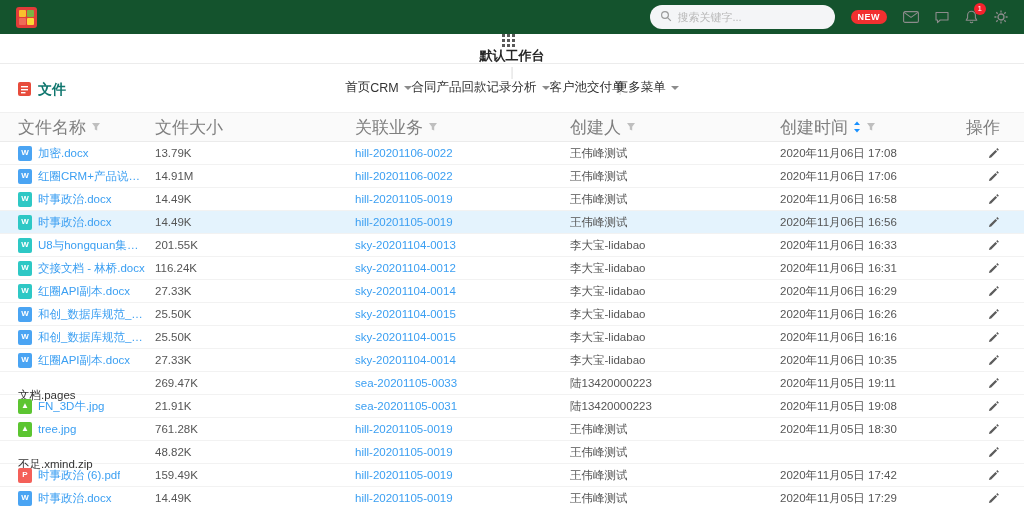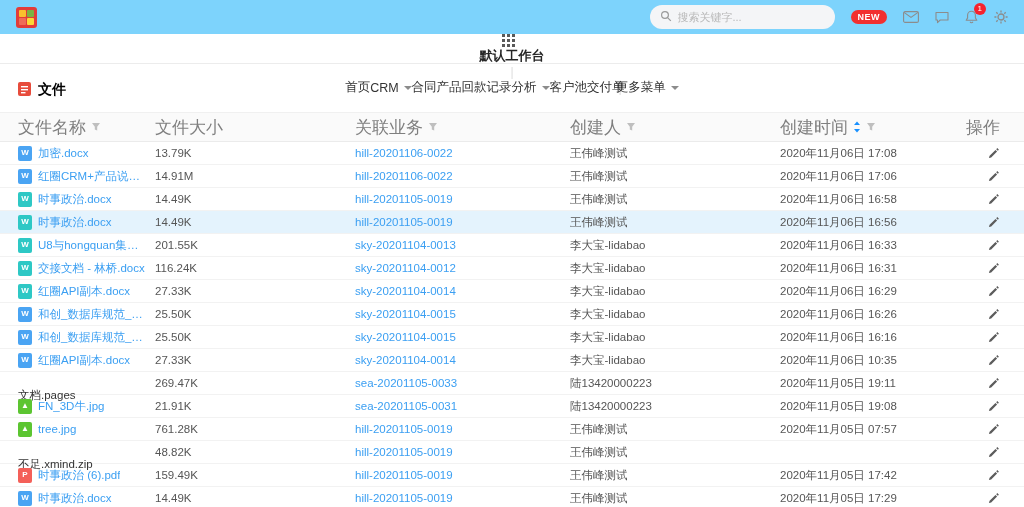--- a/index.html
+++ b/index.html
@@ -1,20 +1,20 @@
 <!DOCTYPE html>
 <html><head>
 <meta charset="utf-8">
 <style>
   * { margin:0; padding:0; box-sizing:border-box; }
   html,body { width:1024px; height:507px; overflow:hidden; background:#fff;
     font-family:"Liberation Sans","DejaVu Sans",sans-serif; font-size:12px; color:#333; }
 
   
-  .topbar { height:34px; background:#7dd3fc; display:flex; align-items:center;
+  .topbar { height:34px; background:#14532d; display:flex; align-items:center;
     justify-content:space-between; padding:0 16px; }
   .logo { display:inline-flex; cursor:pointer; }
   .topbar-right { display:flex; align-items:center; gap:16px; }
   .searchbox { display:flex; align-items:center; gap:6px; background:#f4f5f7;
     border-radius:13px; height:24px; padding:0 10px; width:185px; }
   .searchbox input { border:none; outline:none; background:transparent;
     font-size:11px; color:#333; width:145px; font-family:inherit; }
   .searchbox input::placeholder { color:#b8b8b8; }
   .new-badge { background:#f23030; color:#fff; font-size:9px; font-weight:bold;
     padding:2px 7px; border-radius:9px; letter-spacing:.5px; }
@@ -30,21 +30,21 @@
   .nav-divider { color:#ddd; margin:0 10px; }
   .nav-items { display:flex; align-items:center; font-size:12.5px; color:#333; }
   .nav-item { display:inline-flex; align-items:center; cursor:pointer; white-space:nowrap; }
   .caret { display:inline-block; width:0; height:0; border:4px solid transparent;
     border-top-color:#8c8c8c; margin-left:5px; margin-top:4px; }
   .nav-sep { color:#ddd; margin:0 -6px; }
 
   
   .page { background:#fff; height:443px; }
   .page-title-row { display:flex; align-items:center; gap:7px; padding:17px 0 13px 18px; }
-  .page-title-row h1 { font-size:14px; color:#000000; font-weight:bold; }
+  .page-title-row h1 { font-size:14px; color:#0f766e; font-weight:bold; }
 
   
   .thead { display:flex; align-items:center; height:30px; background:#fafafa;
     border-top:1px solid #f0f0f0; border-bottom:1px solid #ebebeb;
     padding-left:18px; color:#7f7f7f; font-size:17px; }
   .th { display:flex; align-items:center; gap:5px; overflow:hidden; white-space:nowrap; }
   .hicon { display:inline-flex; align-items:center; cursor:pointer; }
   .trow { display:flex; align-items:center; height:23px; border-bottom:1px solid #f2f2f2;
     padding-left:18px; font-size:11.5px; color:#555; background:#fff; }
   .trow.highlight { background:#e4f3fd; }
@@ -435,21 +435,21 @@
             </div>
           </div>
           <div class="trow">
             <div class="td col0">
               <span class="ficon" style="background: rgb(92, 197, 49);">▲</span>
               <span class="fname link">tree.jpg</span>
             </div>
             <div class="td col1"><span>761.28K</span></div>
             <div class="td col2"><span class="link">hill-20201105-0019</span></div>
             <div class="td col3"><span>王伟峰测试</span></div>
-            <div class="td col4"><span>2020年11月05日 07:57</span></div>
+            <div class="td col4"><span>2020年11月05日 18:30</span></div>
             <div class="td col5">
               <span class="edit-btn">
                 <svg width="12" height="12" viewBox="0 0 12 12">
                   <path d="M1.6 8.8l-.7 2.3 2.3-.7 5.9-5.9-1.6-1.6-5.9 5.9zM8.2 2.2l1.6 1.6 1.1-1.1L9.3 1.1 8.2 2.2z" fill="#5c5c5c"></path>
                 </svg>
               </span>
             </div>
           </div>
           <div class="trow">
             <div class="td col0">

